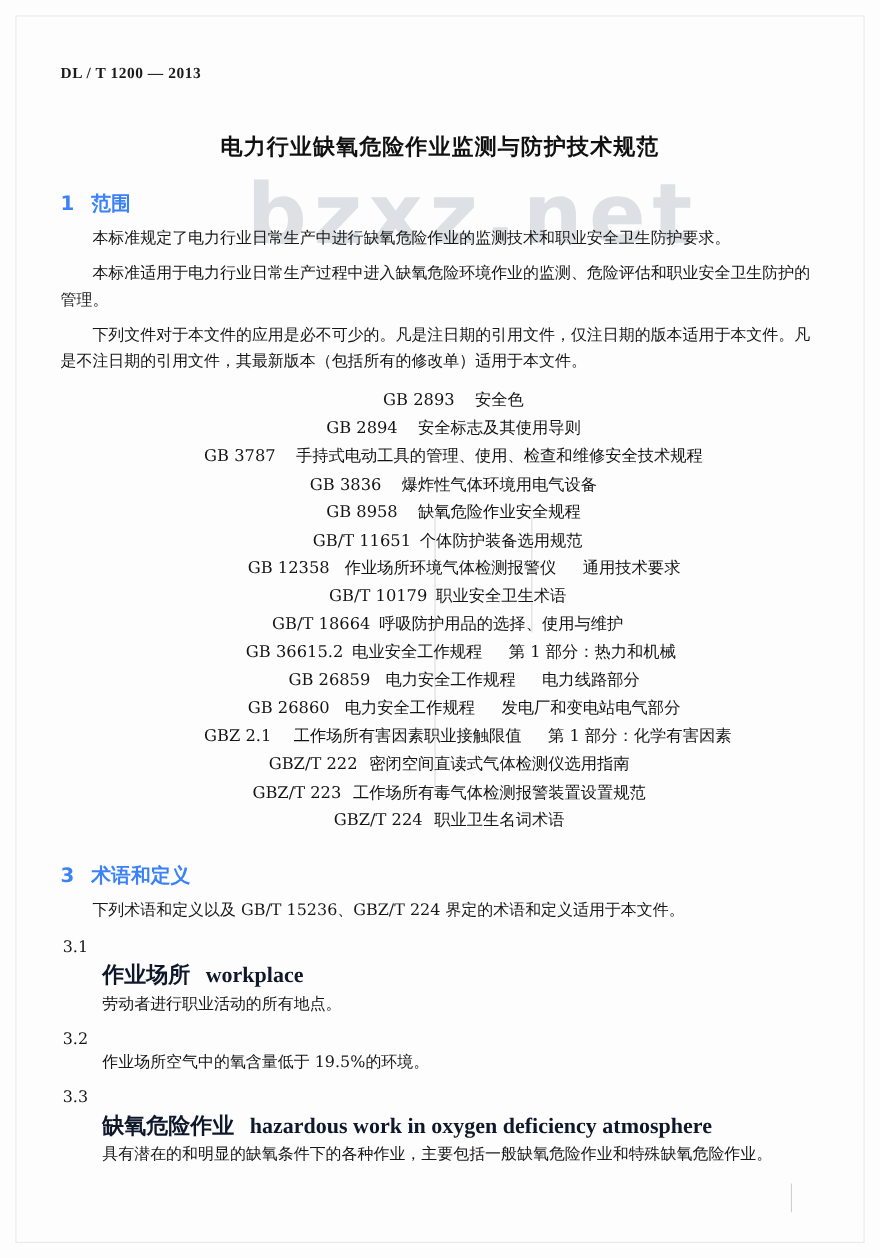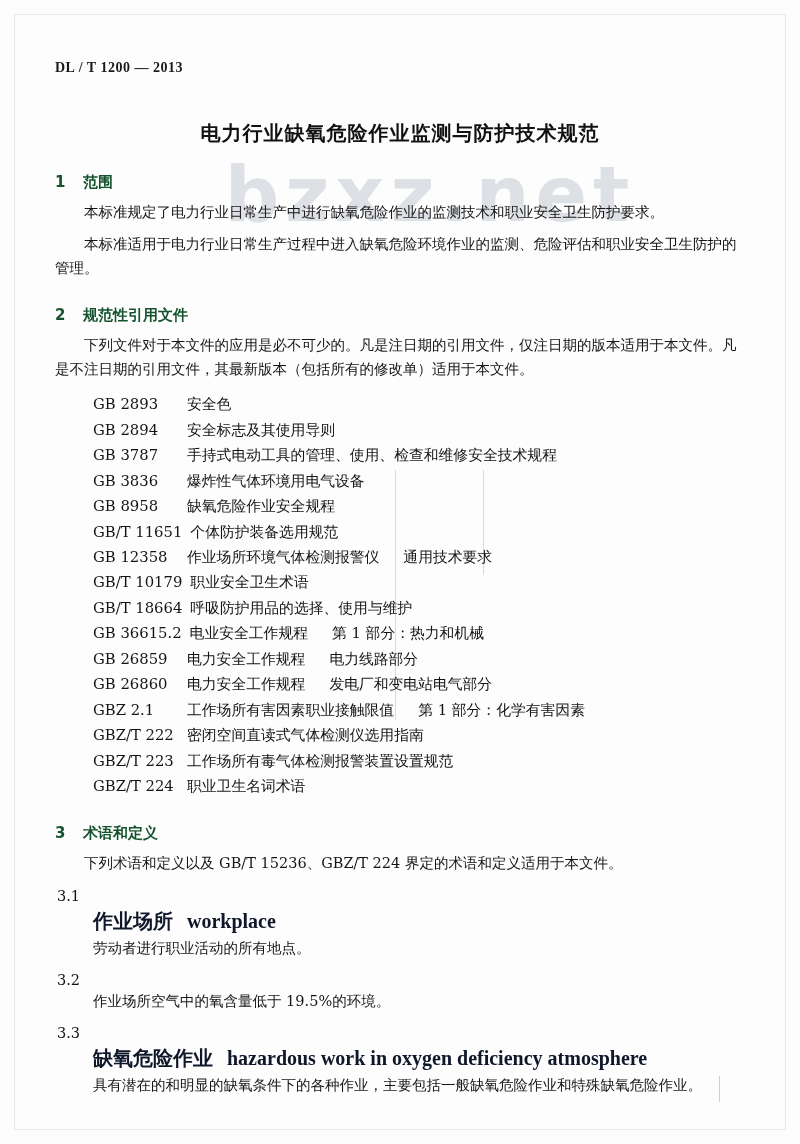--- a/index.html
+++ b/index.html
@@ -48,36 +48,37 @@
     font-weight: bold;
     font-size: 20px;
     letter-spacing: 1px;
     margin-top: 44px;
     color: #111;
   }
   .sec-head {
     margin-top: 26px;
     font-family: "DejaVu Sans", "Liberation Sans", sans-serif;
     font-weight: bold;
-    font-size: 15px;
-    color: #14532d;
+    font-size: 18px;
+    color: #3b82f6;
   }
   .sec-head .num {
     display: inline-block;
     width: 28px;
   }
   .para {
     font-size: 14.5px;
     line-height: 1.62;
     margin-top: 9px;
     text-indent: 2em;
     color: #161616;
   }
   .ref-list {
     margin-top: 10px;
+    text-align: center;
   }
   .ref-item {
     font-size: 14.8px;
     line-height: 1.72;
     padding-left: 38px;
     white-space: nowrap;
     color: #141414;
   }
   .ref-item .code {
     display: inline-block;
@@ -164,23 +165,20 @@
     <div class="header-code">DL / T 1200 — 2013</div>
 
     <div class="title">电力行业缺氧危险作业监测与防护技术规范</div>
 
     <div class="sec-head">
       <span class="num">1</span><span>范围</span>
     </div>
     <div class="para">本标准规定了电力行业日常生产中进行缺氧危险作业的监测技术和职业安全卫生防护要求。</div>
     <div class="para">本标准适用于电力行业日常生产过程中进入缺氧危险环境作业的监测、危险评估和职业安全卫生防护的管理。</div>
 
-    <div class="sec-head">
-      <span class="num">2</span><span>规范性引用文件</span>
-    </div>
     <div class="para">下列文件对于本文件的应用是必不可少的。凡是注日期的引用文件，仅注日期的版本适用于本文件。凡是不注日期的引用文件，其最新版本（包括所有的修改单）适用于本文件。</div>
 
     <div class="ref-list">
       <div class="ref-item">
         <span class="code">GB 2893</span><span class="name">安全色</span><span class="extra"></span>
       </div>
       <div class="ref-item">
         <span class="code">GB 2894</span><span class="name">安全标志及其使用导则</span><span class="extra"></span>
       </div>
       <div class="ref-item">

